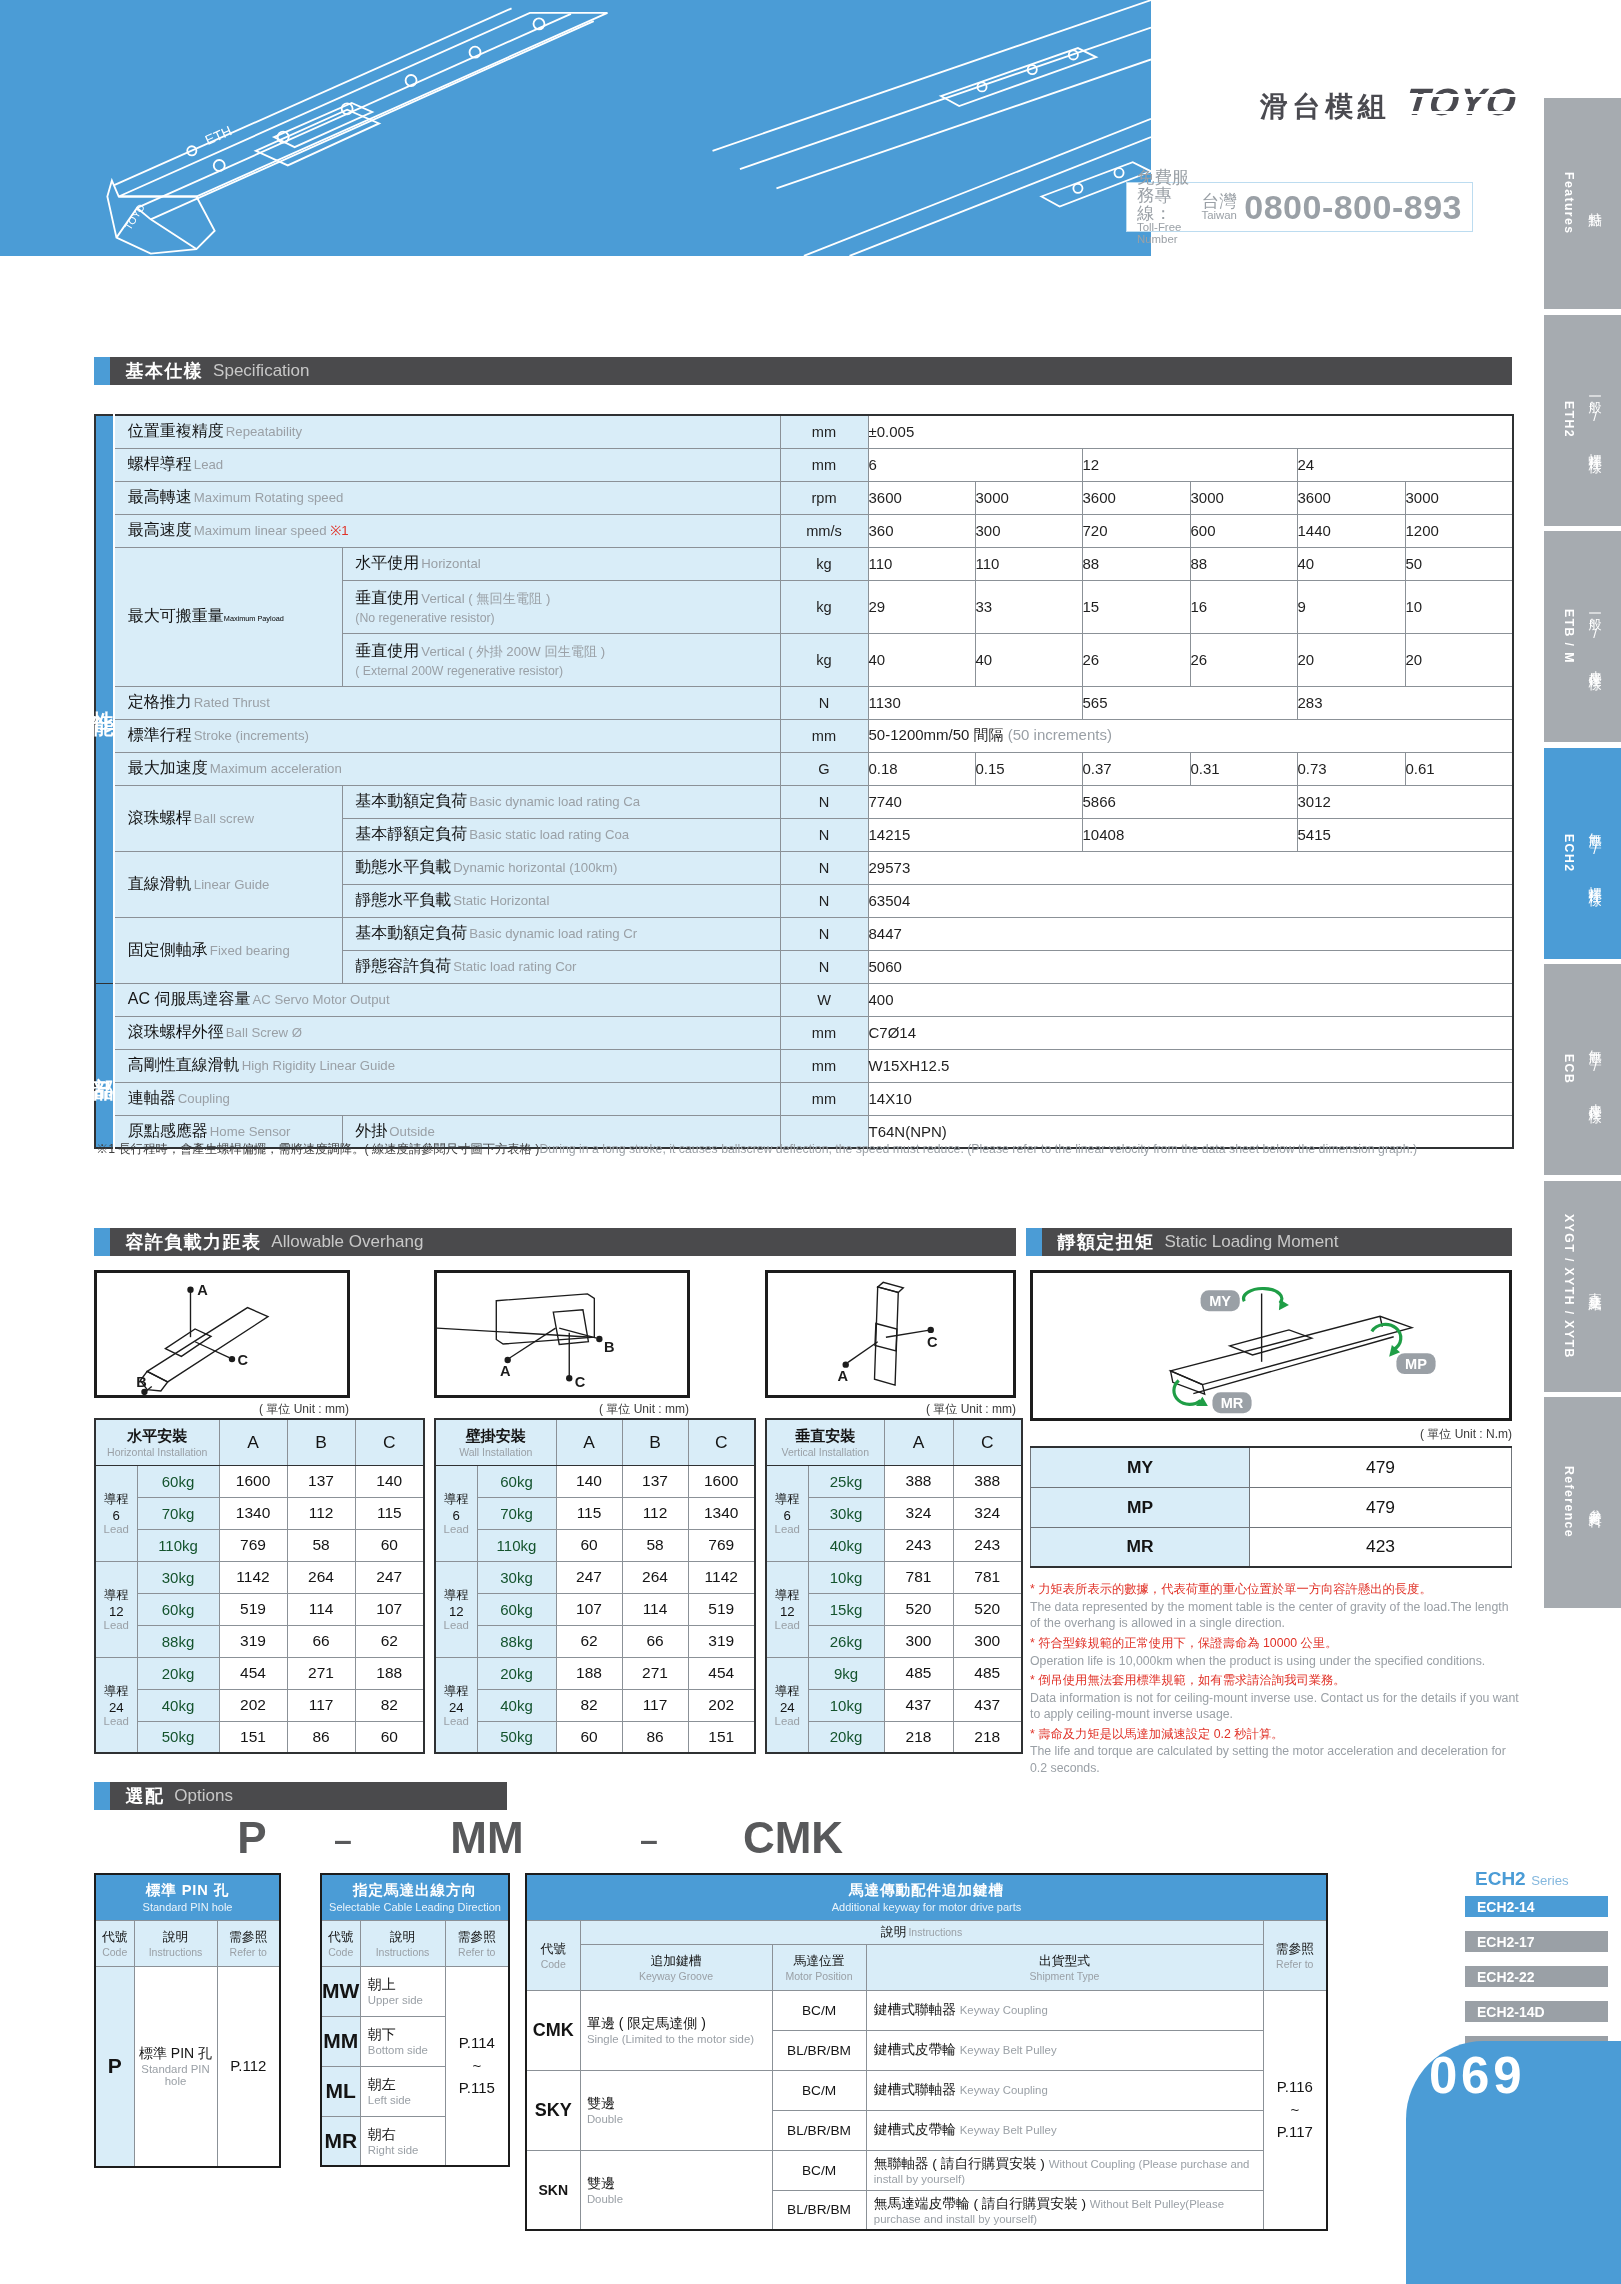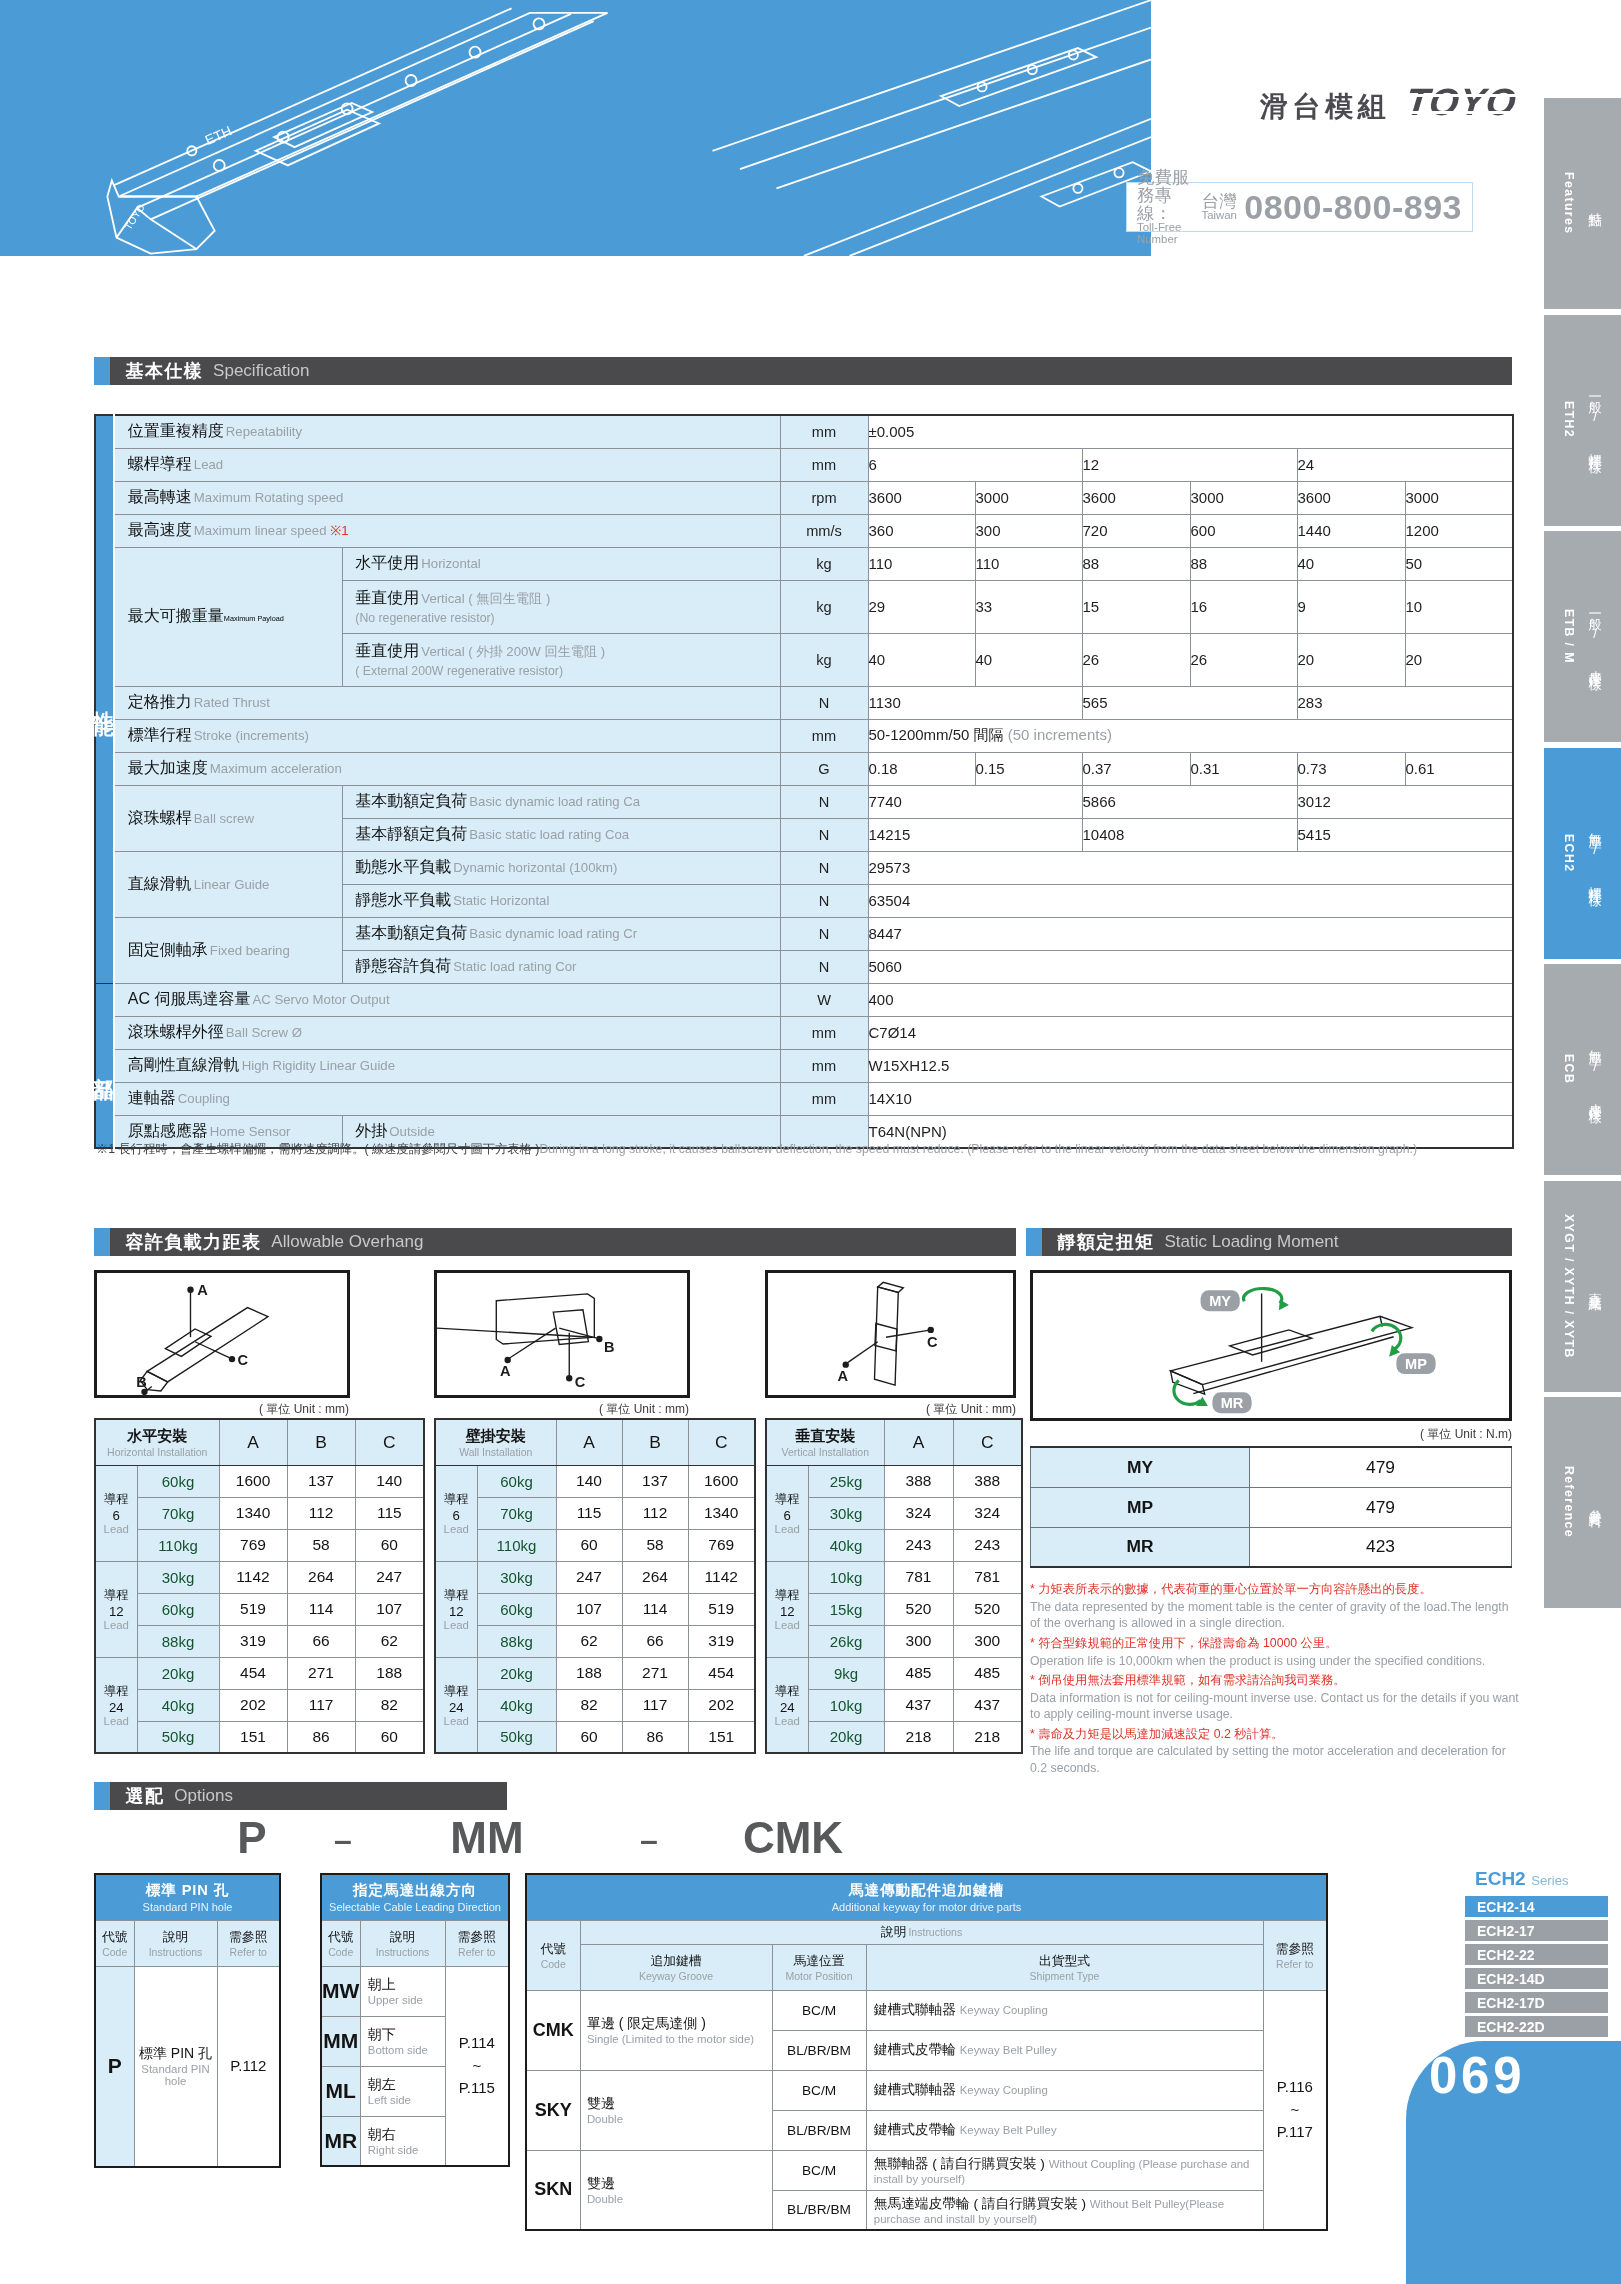--- a/index.html
+++ b/index.html
@@ -106,21 +106,21 @@
   .opt td.ship { background:#fff; text-align:left; padding-left:7.3px; }
   .opt td.ship .scjk { font-size:13.7px; color:#141414; }
   .opt td.ship .sen  { font-size:11.4px; color:#9aa0a6; }
   .kw tbody tr { height:40px; }
 
   
   .series-title { position:absolute; left:1475px; top:1868px; }
   .series-title .s1 { font-size:19px; font-weight:bold; color:#4b9cd6; }
   .series-title .s2 { font-size:13.2px; color:#85b8de; margin-left:5.5px; }
   .series { position:absolute; left:1465px; top:1896px; width:143px; }
-  .sitem { width:143px; height:21px; margin-bottom:3px; background:#9aa0a6; color:#fff; font-size:14px; font-weight:bold; display:flex; align-items:center; padding-left:12px; }
+  .sitem { width:143px; height:21px; margin-bottom:14px; background:#9aa0a6; color:#fff; font-size:14px; font-weight:bold; display:flex; align-items:center; padding-left:12px; }
   .sitem.active { background:#4b9cd6; }
 
   .pageblob { position:absolute; left:1406px; top:2041px; width:215px; height:243px; background:#4b9cd6; border-top-left-radius:78px; }
   .pagenum { position:absolute; left:1429px; top:2046px; font-size:51px; font-weight:bold; color:#fff; letter-spacing:3.7px; }
 
   svg text { font-family:"Liberation Sans", sans-serif; }
 </style>
 </head>
 <body>
 
@@ -1009,21 +1009,21 @@
             <span class="ien">Double</span>
           </td>
         <td class="pos">BC/M</td>
         <td class="ship"><span class="scjk">鍵槽式聯軸器 </span><span class="sen">Keyway Coupling</span></td>
       </tr>
       <tr>
         <td class="pos">BL/BR/BM</td>
         <td class="ship"><span class="scjk">鍵槽式皮帶輪 </span><span class="sen">Keyway Belt Pulley</span></td>
       </tr>
       <tr>
-        <td class="code" style="background:#fff; font-size:18px;" rowspan="2">SKN</td>
+        <td class="code" style="background:#fff; font-size:14px;" rowspan="2">SKN</td>
         <td class="instr" style="text-align:left; padding-left:6.4px;" rowspan="2">
             <span class="icjk">雙邊</span>
             <span class="ien">Double</span>
           </td>
         <td class="pos">BC/M</td>
         <td class="ship"><span class="scjk">無聯軸器 ( 請自行購買安裝 ) </span><span class="sen">Without Coupling (Please purchase and install by yourself)</span></td>
       </tr>
       <tr>
         <td class="pos">BL/BR/BM</td>
         <td class="ship"><span class="scjk">無馬達端皮帶輪 ( 請自行購買安裝 ) </span><span class="sen">Without Belt Pulley(Please purchase and install by yourself)</span></td>

